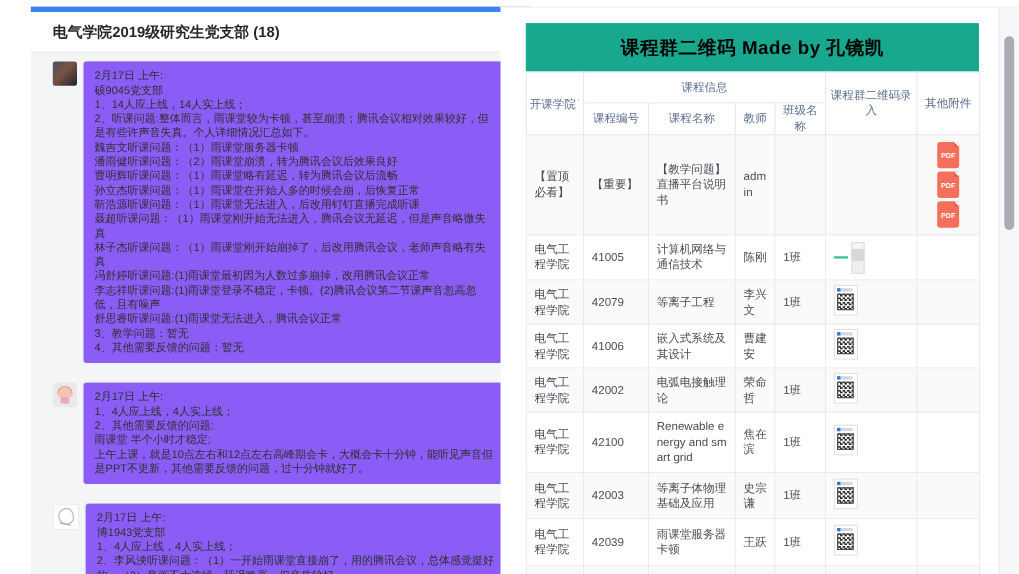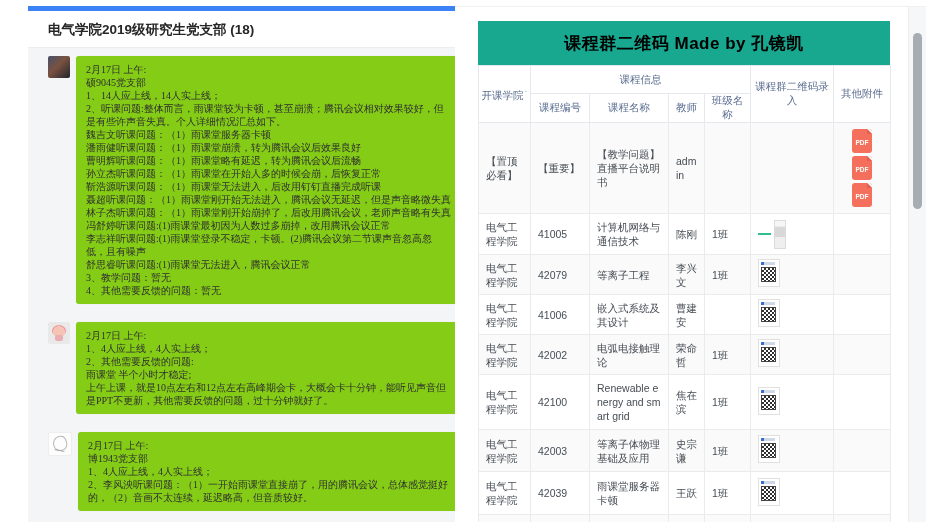--- a/index.html
+++ b/index.html
@@ -27,24 +27,23 @@
   .message{display:flex;align-items:flex-start;margin-bottom:18px;}
   .avatar{width:22px;height:22px;flex:0 0 22px;margin-right:6px;border-radius:2px;position:relative;overflow:hidden;}
   .avatar-1{background:linear-gradient(135deg,#46506b 0%,#7a5240 45%,#20242e 100%);}
   .avatar-2{background:#e9e9e9;}
   .avatar-2::before{content:"";position:absolute;left:4px;top:3px;width:14px;height:12px;border-radius:50%;background:radial-gradient(circle at 50% 60%,#f6c4b4 0 60%,#ef9aa0 61% 100%);}
   .avatar-2::after{content:"";position:absolute;left:7px;top:13px;width:8px;height:6px;background:#e9aeb2;border-radius:2px;}
   .avatar-3{background:#fdfdfd;border:1px solid #eeeeee;}
   .avatar-3::before{content:"";position:absolute;left:4px;top:3px;width:12px;height:13px;border:1px solid #b5b5b5;border-radius:60% 45% 50% 55%;transform:rotate(-18deg);}
   .avatar-3::after{content:"";position:absolute;left:6px;top:12px;width:10px;height:5px;border-bottom:1px solid #aaaaaa;transform:rotate(12deg);}
   .bubble{
-    background:#84cc16;border-radius:3px;padding:7px 10px;width:385px;box-sizing:border-box;
+    background:#8b5cf6;border-radius:3px;padding:7px 10px;width:385px;box-sizing:border-box;
     font-size:10px;line-height:13px;color:#2f2f2f;box-shadow:0 0 1px rgba(0,0,0,.12);
     word-break:break-all;
-    font-family:Liberation Serif, serif;
   }
   .bubble .line{min-height:13px;}
 
   
   .qr-page{
     position:absolute;left:455px;top:6px;width:471px;height:516px;
     background:#fff;border-top:1px solid #f0f0f0;overflow:hidden;
   }
   .table-wrap{position:absolute;left:23px;top:14px;width:412px;}
   .table-title{
@@ -113,21 +112,21 @@
     <div class="chat-body" id="chat-body">
 
   <div class="message">
     <div class="avatar avatar-1"></div>
     <div class="bubble">
             <div class="line">2月17日 上午:</div>
             <div class="line">硕9045党支部</div>
             <div class="line">1、14人应上线，14人实上线；</div>
             <div class="line">2、听课问题:整体而言，雨课堂较为卡顿，甚至崩溃；腾讯会议相对效果较好，但是有些许声音失真。个人详细情况汇总如下。</div>
             <div class="line">魏吉文听课问题：（1）雨课堂服务器卡顿</div>
-            <div class="line">潘雨健听课问题：（1）雨课堂崩溃，转为腾讯会议后效果良好</div>
+            <div class="line">潘雨健听课问题：（2）雨课堂崩溃，转为腾讯会议后效果良好</div>
             <div class="line">曹明辉听课问题：（1）雨课堂略有延迟，转为腾讯会议后流畅</div>
             <div class="line">孙立杰听课问题：（1）雨课堂在开始人多的时候会崩，后恢复正常</div>
             <div class="line">靳浩源听课问题：（1）雨课堂无法进入，后改用钉钉直播完成听课</div>
             <div class="line">聂超听课问题：（1）雨课堂刚开始无法进入，腾讯会议无延迟，但是声音略微失真</div>
             <div class="line">林子杰听课问题：（1）雨课堂刚开始崩掉了，后改用腾讯会议，老师声音略有失真</div>
             <div class="line">冯舒婷听课问题:(1)雨课堂最初因为人数过多崩掉，改用腾讯会议正常</div>
             <div class="line">李志祥听课问题:(1)雨课堂登录不稳定，卡顿。(2)腾讯会议第二节课声音忽高忽低，且有噪声</div>
             <div class="line">舒思睿听课问题:(1)雨课堂无法进入，腾讯会议正常</div>
             <div class="line">3、教学问题：暂无</div>
             <div class="line">4、其他需要反馈的问题：暂无</div>

